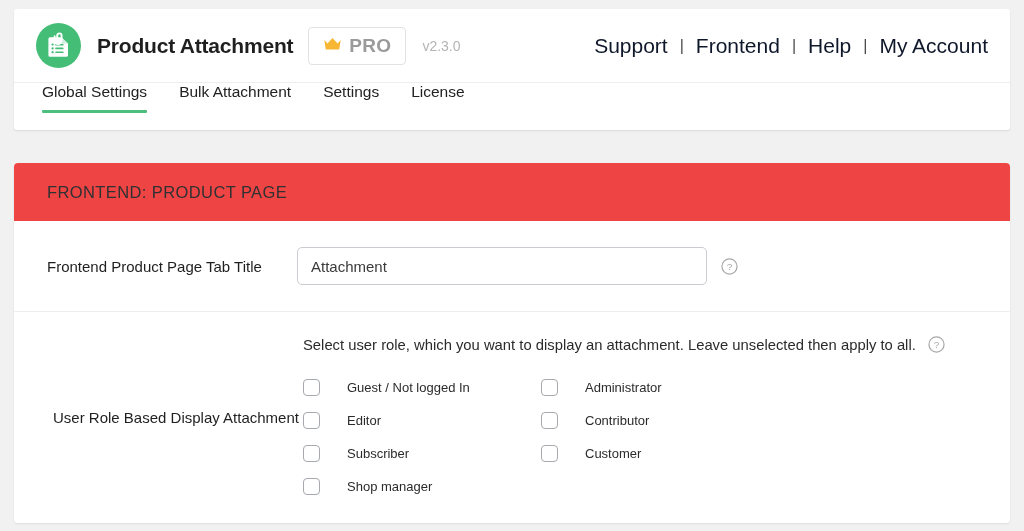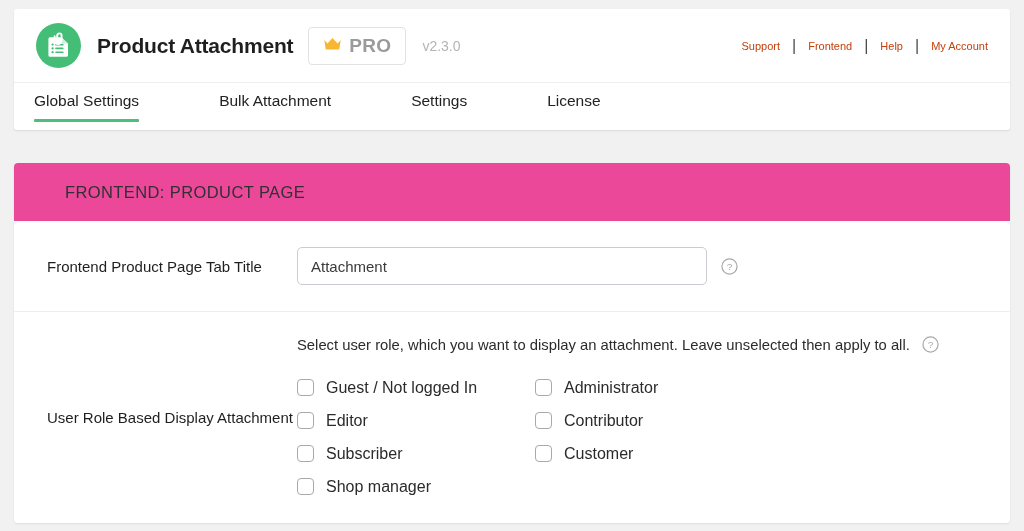--- a/index.html
+++ b/index.html
@@ -90,39 +90,38 @@
   }
 
   .brand-spacer { flex: 1 1 auto; }
 
   .top-links {
     display: flex;
     align-items: center;
     white-space: nowrap;
   }
   .top-link {
-    font-size: 11px;
-    color: #c2410c;
+    font-size: 21px;
+    color: #0f172a;
     text-decoration: none;
     cursor: pointer;
   }
   .link-sep {
     color: #4a4a4a;
     font-size: 16px;
     padding: 0 12px;
   }
 
   
   .tabs {
     display: flex;
-    align-items: center;
+    align-items: flex-start;
     height: 47px;
-    padding: 0 20px;
-    box-sizing: border-box;
-    gap: 48px;
+    padding: 0 28px;
+    box-sizing: border-box;
   }
   .tab {
     position: relative;
     font-size: 15.5px;
     color: #222222;
     padding: 0 0 12px 0;
     margin-right: 32px;
     cursor: pointer;
     white-space: nowrap;
   }
@@ -144,25 +143,25 @@
     left: 14px;
     top: 163px;
     width: 996px;
     background: #ffffff;
     border-radius: 4px;
     box-shadow: 0 1px 2px rgba(0,0,0,0.08);
     overflow: hidden;
   }
 
   .panel-header {
-    background: #ec4899;
+    background: #ef4444;
     height: 58px;
     display: flex;
     align-items: center;
-    padding-left: 51px;
+    padding-left: 33px;
     box-sizing: border-box;
   }
   .panel-header-title {
     font-size: 16.5px;
     color: #2f3133;
     letter-spacing: 0.4px;
   }
 
   .field-row {
     display: flex;
@@ -210,20 +209,21 @@
     flex: 0 0 auto;
     cursor: pointer;
   }
   .help-icon svg { display: block; }
 
   
   .roles-row { padding-top: 20px; padding-bottom: 20px; }
   .roles-row .field-label {
     padding-top: 0;
     align-self: center;
+    margin-left: 6px;
   }
   .roles-desc {
     display: flex;
     align-items: center;
     font-size: 14.8px;
     color: #2b2b2b;
     margin-bottom: 18px;
     margin-top: 4px;
   }
   .roles-desc .help-icon { margin-left: 12px; }
@@ -242,23 +242,23 @@
   .cbx {
     width: 17px;
     height: 17px;
     border: 1.6px solid #a6a9ad;
     border-radius: 4px;
     background: #fff;
     box-sizing: border-box;
     flex: 0 0 auto;
   }
   .role-label {
-    font-size: 16px;
+    font-size: 13px;
     color: #2b2b2b;
-    margin-left: 12px;
+    margin-left: 27px;
     white-space: nowrap;
   }
 </style>
 </head>
 <body>
 
 <div class="page">
 
   <div class="top-card">
 

